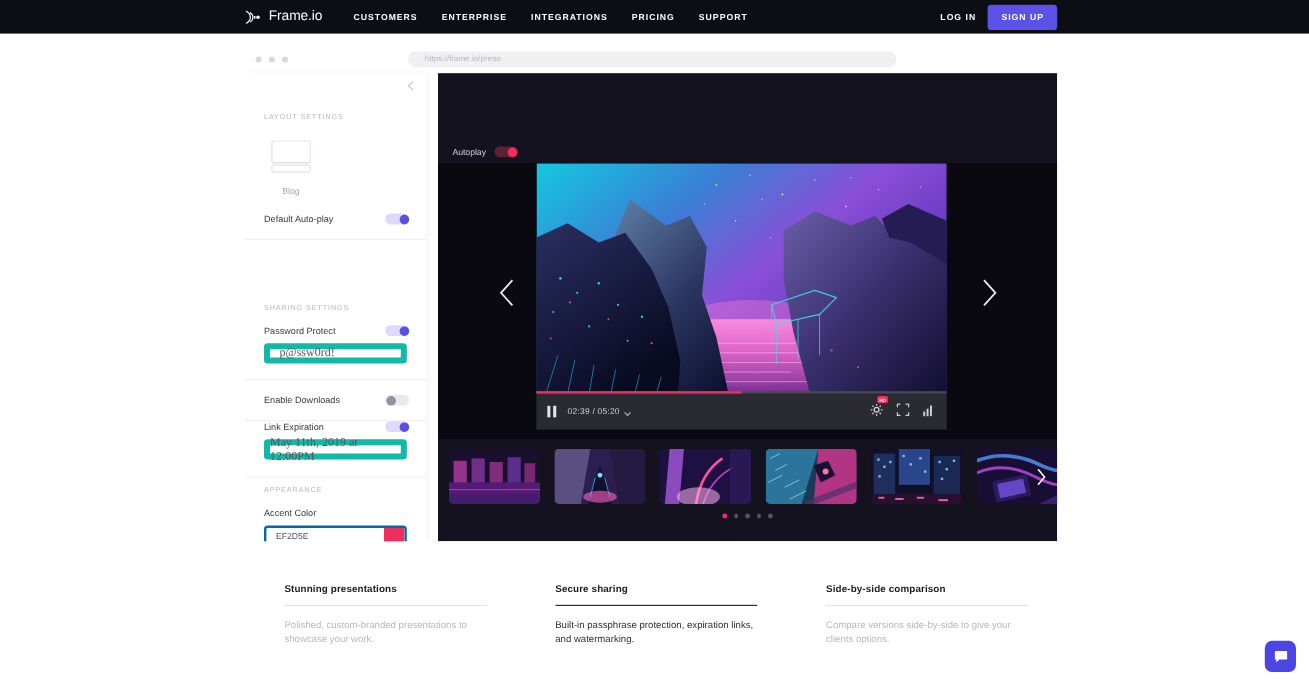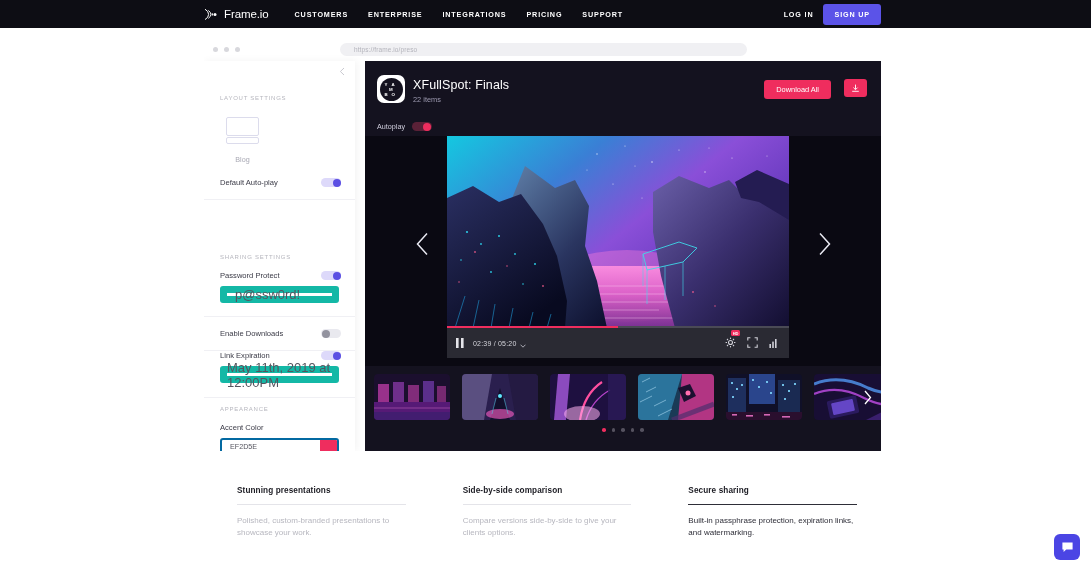--- a/index.html
+++ b/index.html
@@ -137,24 +137,25 @@
   }
   .toggle.off { background: #e9e9ef; }
   .toggle.off .knob { left: 0.5px; right: auto; background: #93939f; }
 
   .setting-row {
     display: flex; align-items: center; justify-content: space-between;
     padding: 0 14px 0 16px;
   }
   .text-input {
     margin: 6px 16px 0 16px;
-    height: 17px; border: 7px solid #14b8a6; border-radius: 3px;
+    height: 17px; border: 5px solid #14b8a6; border-radius: 3px;
     background: #fff; display: flex; align-items: center;
-    font-size: 13px; color: #55555f; padding-left: 8px;
+    font-size: 10px; color: #55555f; padding-left: 8px;
     cursor: text;
+    font-family: Liberation Serif, serif;
   }
   .divider {
     height: 1px; background: #f0f0f4; margin: 0 0 0 0;
   }
 
   .sharing-section { position: absolute; left: 0; top: 193px; width: 151px; }
   .sharing-section .sec-title { margin-left: 16px; }
   .appearance-section { position: absolute; left: 0; top: 345px; width: 151px; }
   .appearance-section .sec-title { margin-left: 16px; }
 
@@ -433,40 +434,20 @@
       <div class="color-input">
         <span>EF2D5E</span>
         <span class="swatch" id="accent-swatch" style="background: rgb(239, 45, 94);"></span>
       </div>
 
     </div>
   </div>
 
   <div class="player">
 
-    <div class="player-header">
-      <div class="logo-sq">
-        <div class="logo-circle">
-          <span style="left:5px; top:5px;">Y</span>
-          <span style="left:12px; top:5px;">A</span>
-          <span style="left:9.5px; top:10px;">M</span>
-          <span style="left:5px; top:15px;">B</span>
-          <span style="left:12px; top:15px;">O</span>
-        </div>
-      </div>
-      <div class="proj-title">XFullSpot: Finals</div>
-      <div class="proj-sub">22 items</div>
-      <button class="dl-all-btn">Download All</button>
-      <button class="dl-icon-btn">
-        <svg width="9" height="9" viewBox="0 0 9 9">
-          <path d="M4.5 0.6 V5.4 M2.4 3.6 L4.5 5.7 L6.6 3.6" fill="none" stroke="#fff" stroke-width="0.9"></path>
-          <path d="M1.2 7.3 H7.8" stroke="#fff" stroke-width="0.9"></path>
-        </svg>
-      </button>
-    </div>
 
     <div class="subbar">
       <span class="autoplay-label">Autoplay</span>
       <div class="toggle-pink">
           <div class="knob"></div>
         </div>
       <span class="count-lbl">2 of 22</span>
     </div>
 
     <div class="stage">
@@ -760,29 +741,29 @@
 
   </div>
 </div>
 
 <div class="features">
   <div class="feat">
     <div class="feat-title">Stunning presentations</div>
     <div class="feat-rule"></div>
     <div class="feat-body">Polished, custom-branded presentations to showcase your work.</div>
   </div>
+  <div class="feat active">
+    <div class="feat-title">Secure sharing</div>
+    <div class="feat-rule"></div>
+    <div class="feat-body">Built-in passphrase protection, expiration links, and watermarking.</div>
+  </div>
   <div class="feat">
     <div class="feat-title">Side-by-side comparison</div>
     <div class="feat-rule"></div>
     <div class="feat-body">Compare versions side-by-side to give your clients options.</div>
   </div>
-  <div class="feat active">
-    <div class="feat-title">Secure sharing</div>
-    <div class="feat-rule"></div>
-    <div class="feat-body">Built-in passphrase protection, expiration links, and watermarking.</div>
-  </div>
 </div>
 
 <div class="chat-widget">
   <svg width="13" height="13" viewBox="0 0 13 13">
     <path d="M1.4 1.4 H11.6 V8.6 H5.2 L2.6 11 V8.6 H1.4 Z" fill="#ffffff"></path>
   </svg>
 </div>
 
 </body></html>

